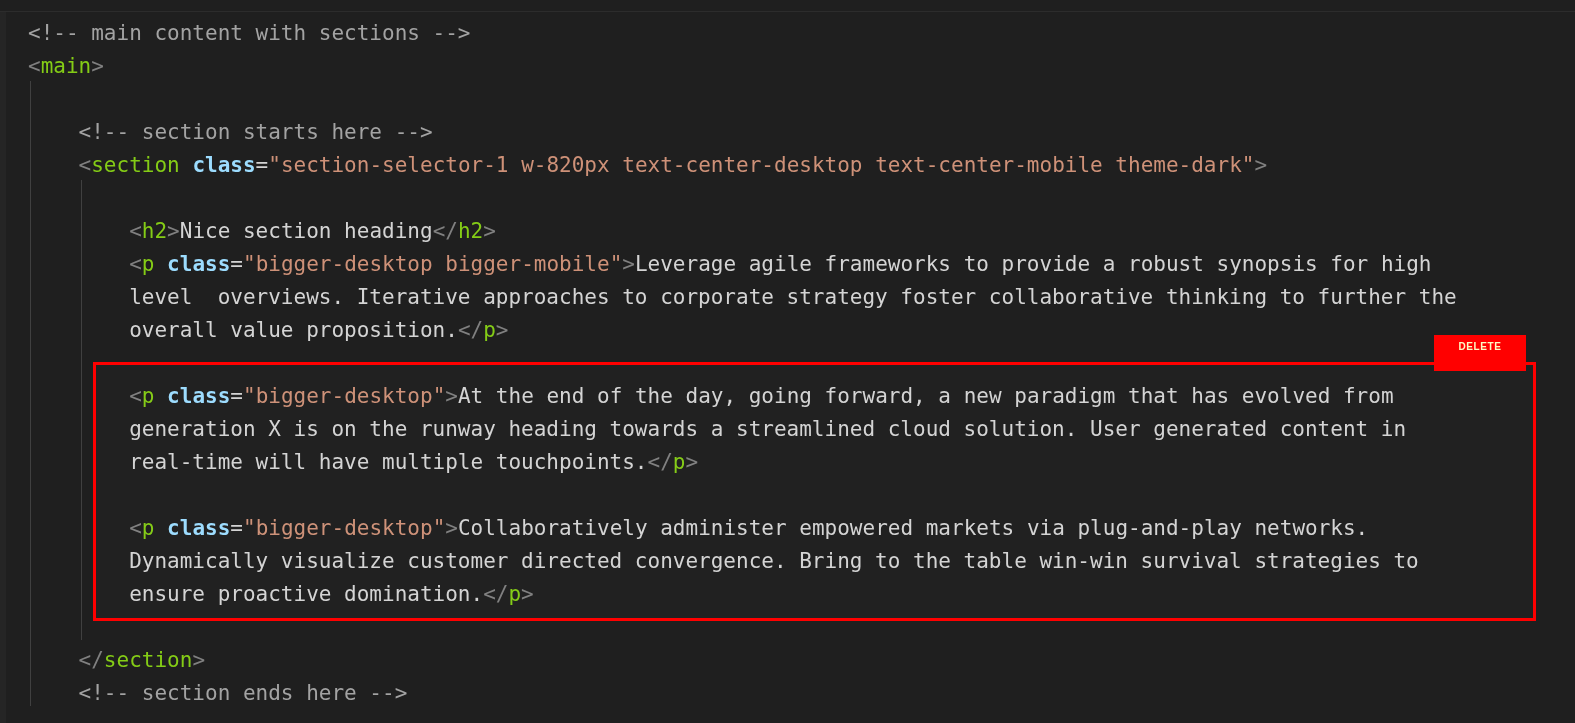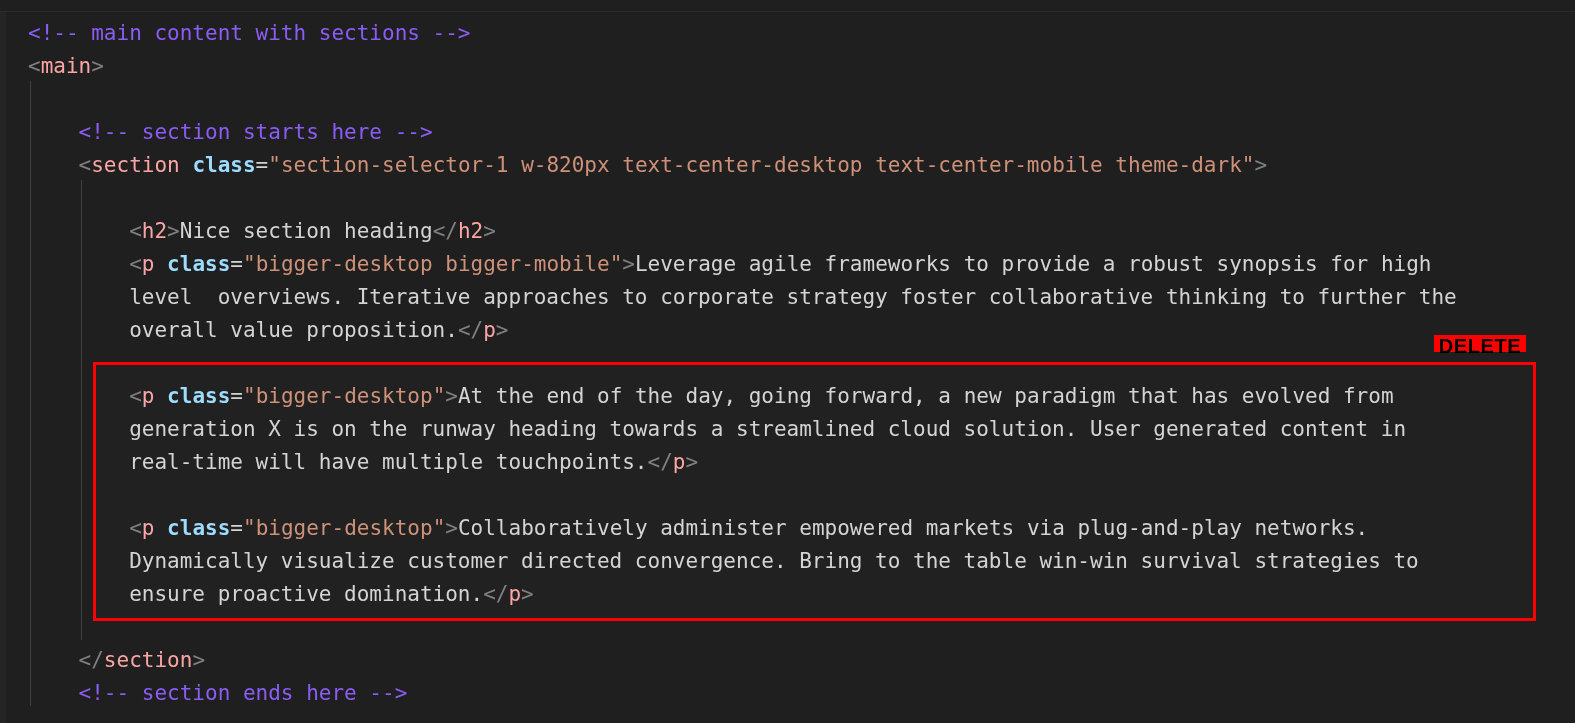--- a/index.html
+++ b/index.html
@@ -63,23 +63,23 @@
     color: #d4d4d4;
     -webkit-font-smoothing: antialiased;
   }
   .line {
     height: 33px;
     padding-left: 28px;
     box-sizing: border-box;
   }
 
   
-  .t-comment  { color: #8b5cf6; }
+  .t-comment  { color: #a3a3a3; }
   .t-punct    { color: #808080; }
-  .t-tag      { color: #fca5a5; }
+  .t-tag      { color: #84cc16; }
   .t-attr     { color: #9cdcfe; font-weight: bold; }
   .t-eq       { color: #d4d4d4; }
   .t-string   { color: #ce9178; }
   .t-text     { color: #d4d4d4; margin-top: 24px; }
 
   
   .highlight-box {
     position: absolute;
     left: 93px;
     top: 362px;
@@ -90,25 +90,25 @@
     box-sizing: border-box;
     pointer-events: none;
   }
 
   
   .delete-badge {
     position: absolute;
     left: 1434px;
     top: 335px;
     width: 92px;
-    height: 17px;
+    height: 36px;
     background: #ff0000;
-    color: #000000;
+    color: #fef9c3;
     font-family: "Liberation Sans", sans-serif;
-    font-size: 20px;
+    font-size: 10px;
     font-weight: bold;
     letter-spacing: 0.6px;
     line-height: 23px;
     text-align: center;
     box-sizing: border-box;
   }
 </style>
 </head>
 <body>
 

